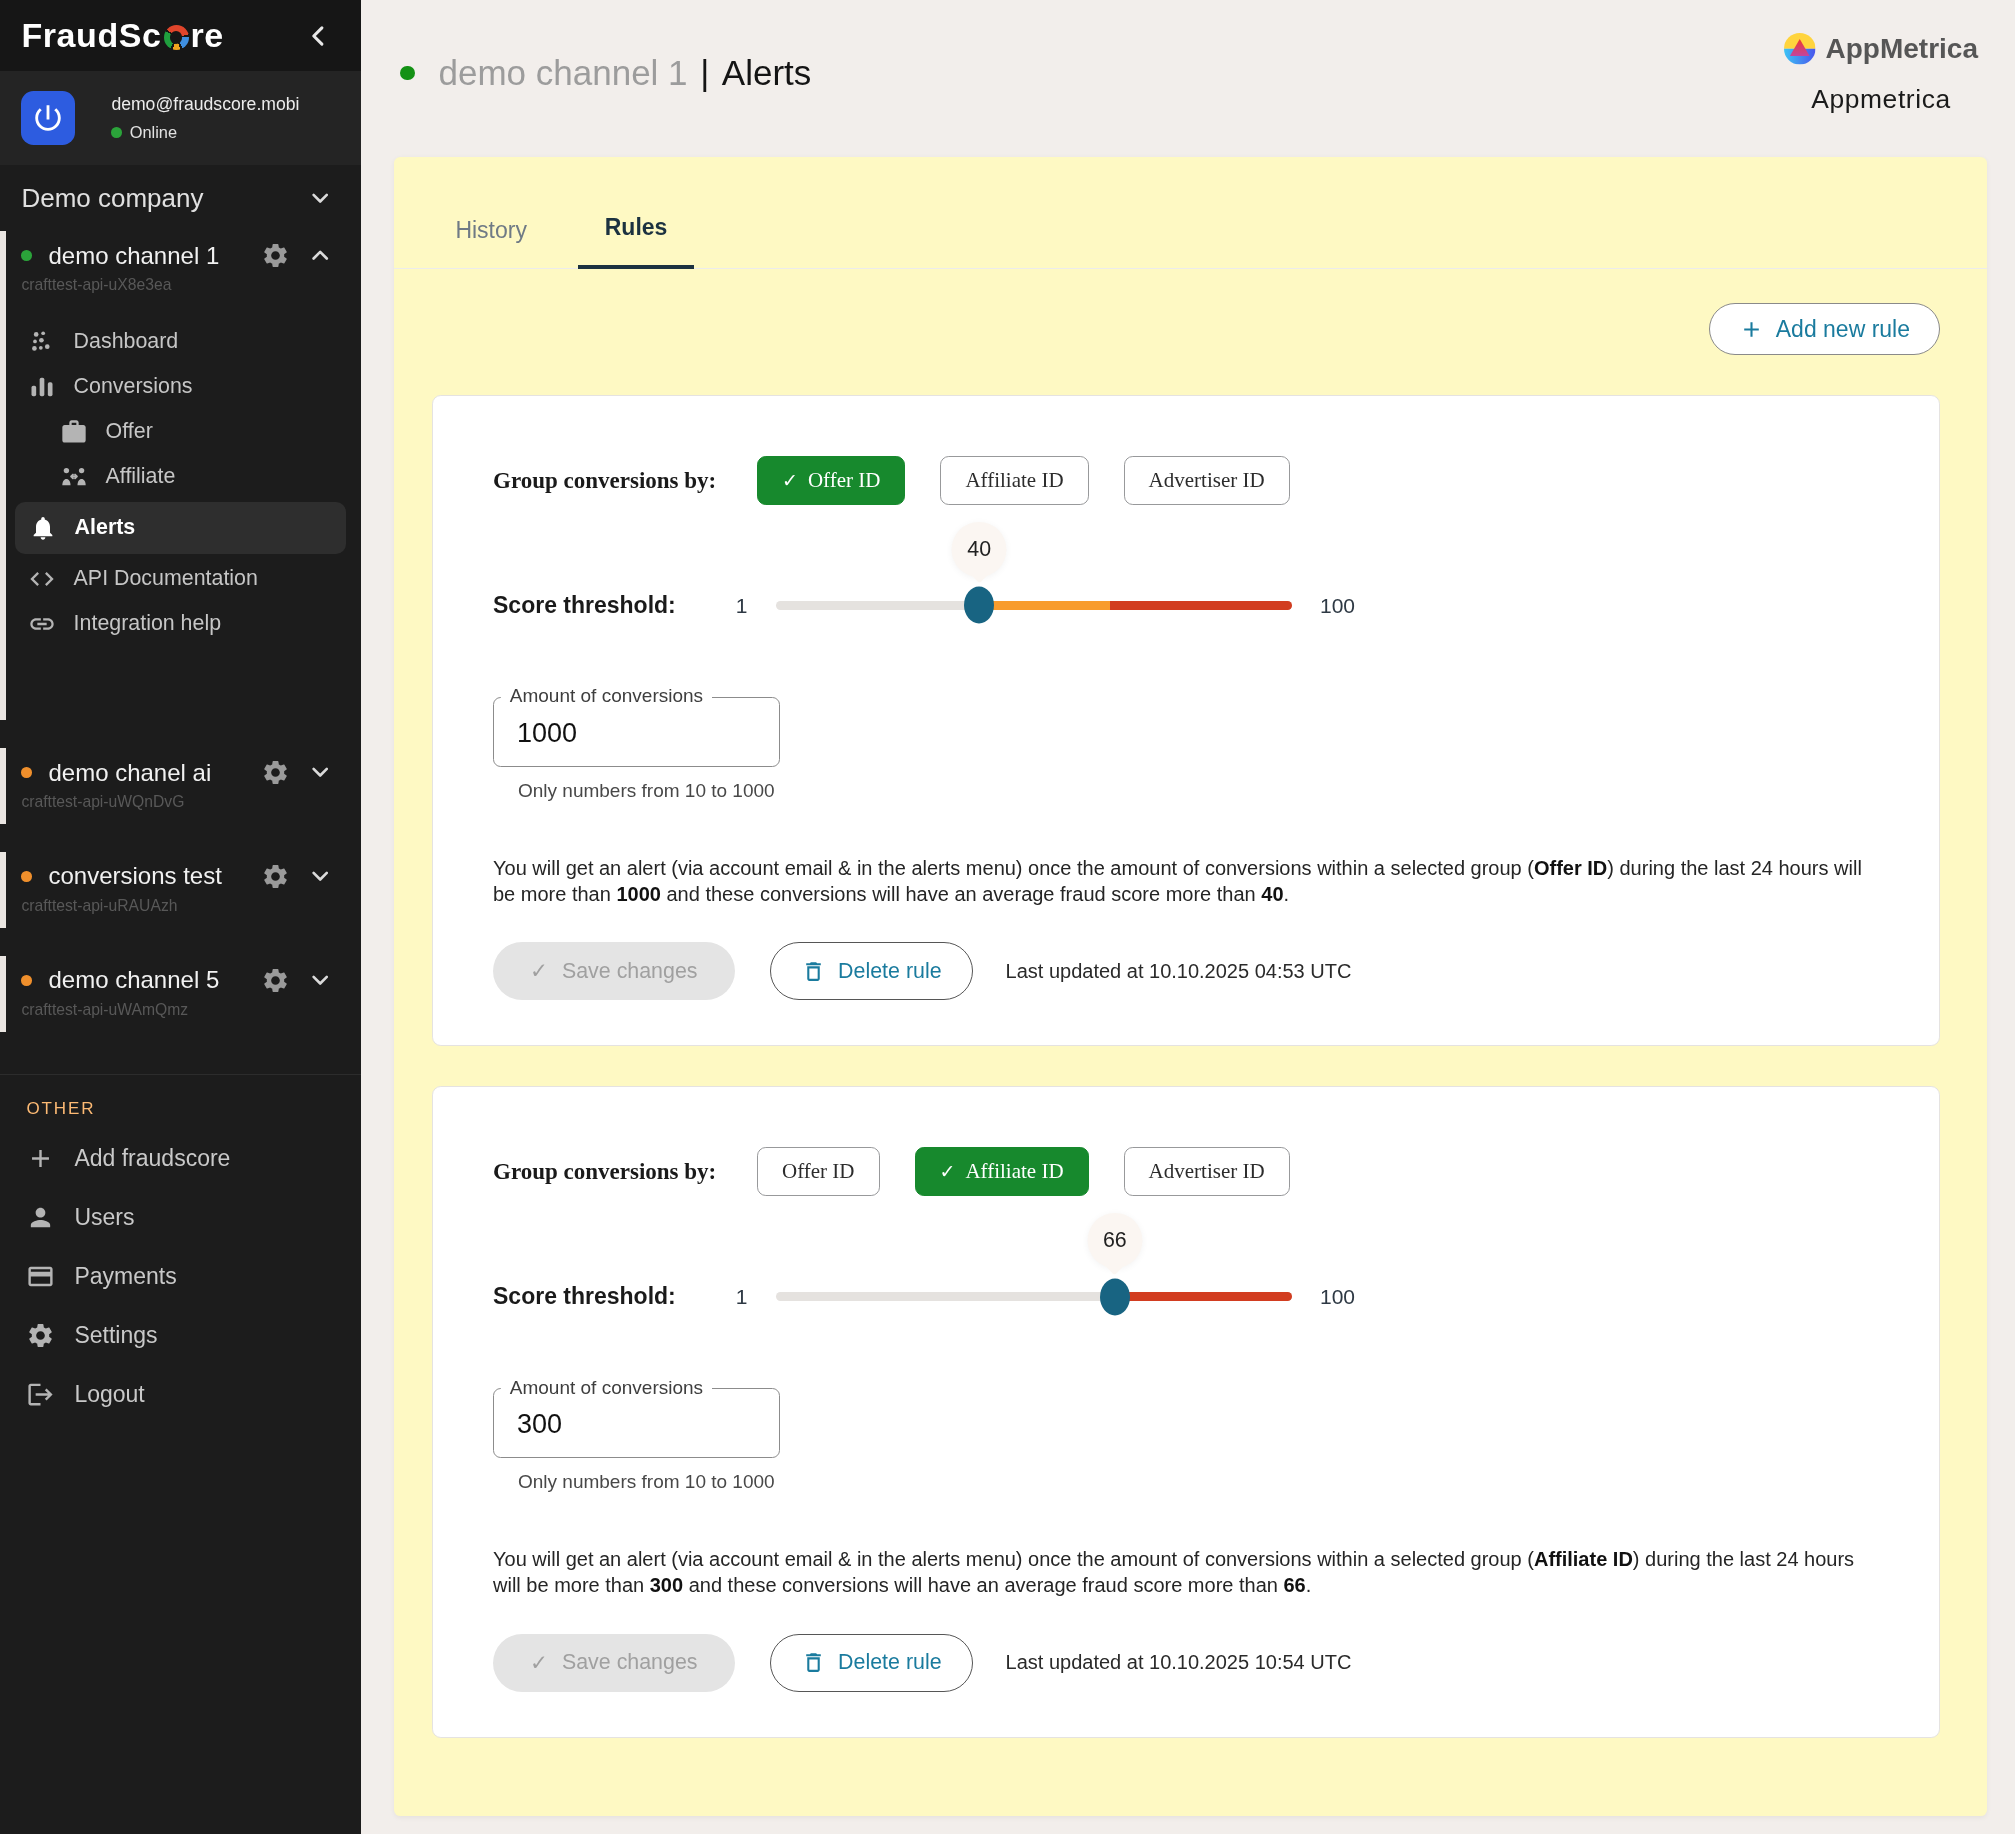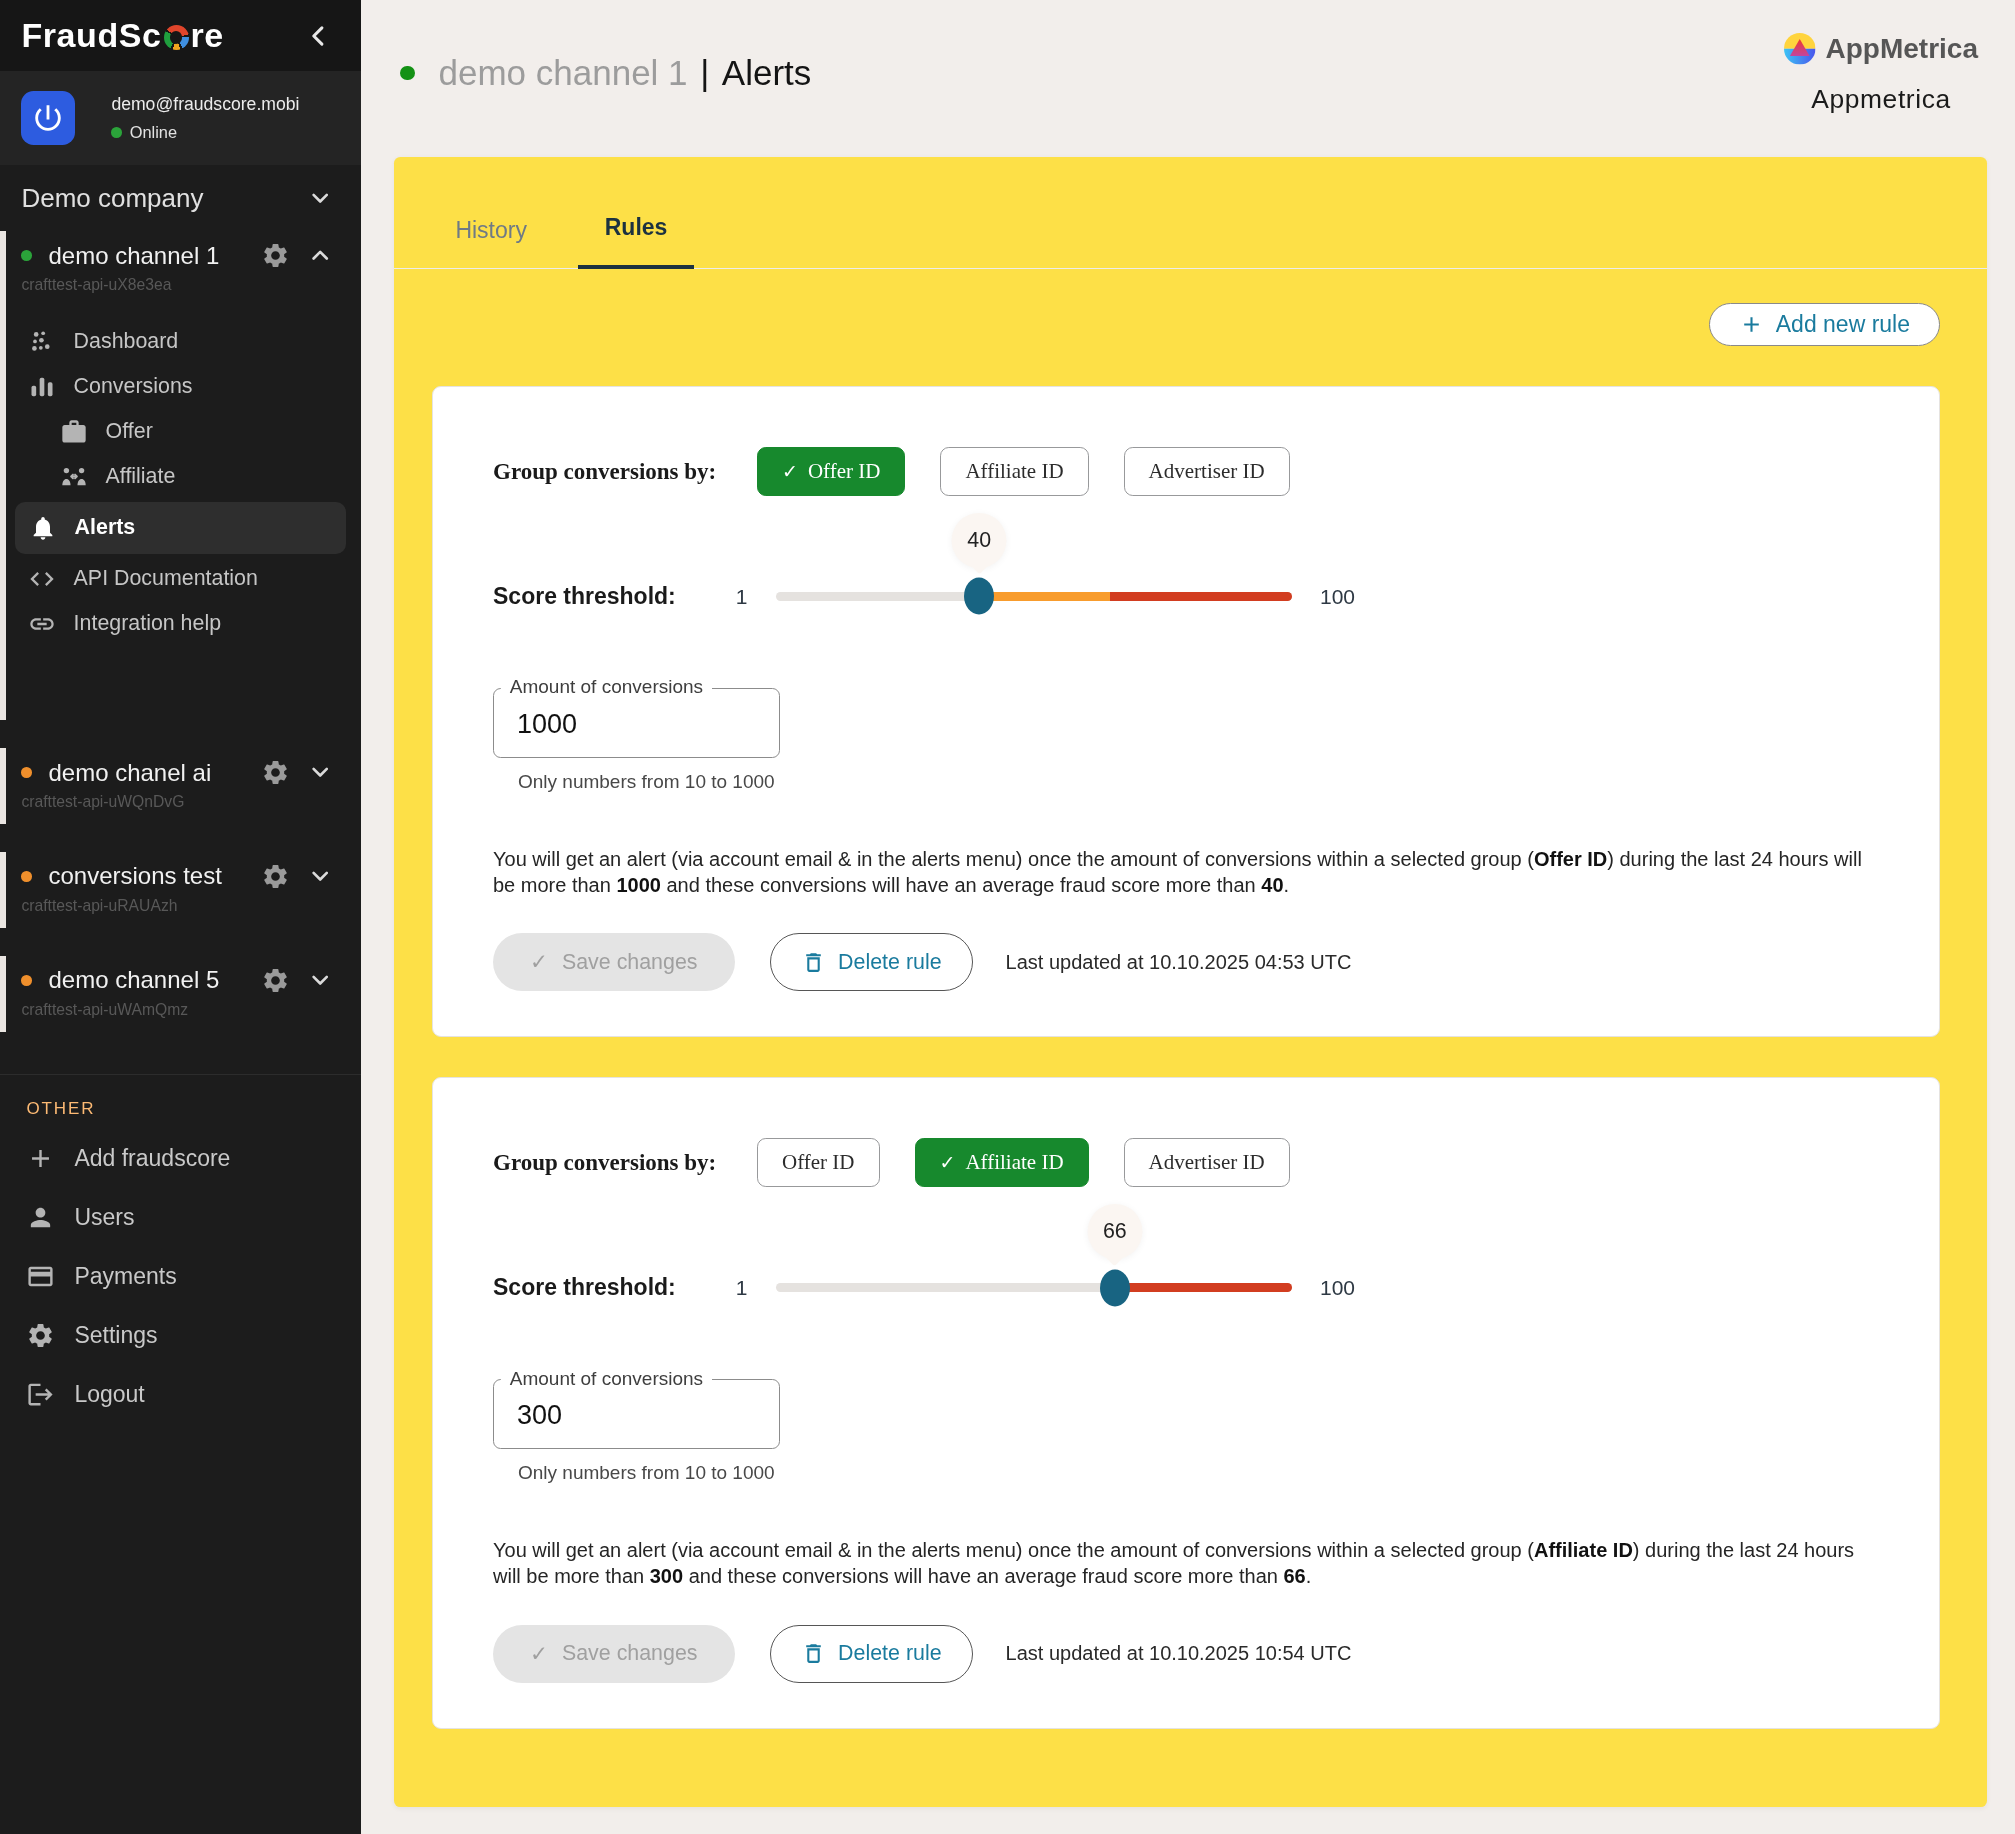--- a/index.html
+++ b/index.html
@@ -53,28 +53,28 @@
   .title-dot{width:14.5px;height:14.5px;border-radius:50%;background:#149114;margin-right:24px;}
   .title-grey{color:#9c9c9c;}
   .title-pipe{color:#141414;margin:0 12.6px;font-weight:300;}
   .title-dark{color:#141414;font-weight:500;}
   .partner{position:absolute;top:33px;right:37px;text-align:center;}
   .partner-logo{display:flex;align-items:center;justify-content:center;gap:10px;}
   .partner-logo svg{width:31.5px;height:31.5px;}
   .partner-name{font-size:28px;font-weight:bold;color:#565656;}
   .partner-sub{margin-top:19px;font-size:26.4px;color:#1b1b1b;letter-spacing:0.6px;}
 
-  .panel{margin:0 28px 28px 33px;background:#fde047;border-radius:6.3px;box-shadow:0 1.3px 5px rgba(0,0,0,.05);padding-bottom:38px;min-height:1612px;}
+  .panel{margin:0 28px 28px 33px;background:#fef9c3;border-radius:6.3px;box-shadow:0 1.3px 5px rgba(0,0,0,.05);padding-bottom:38px;min-height:1612px;}
   .tabs{display:flex;align-items:flex-end;padding-left:35px;border-bottom:1.3px solid #ececec;height:111px;}
   .tab{font-size:23px;color:#6f7a85;padding:0 26.4px 24px;cursor:pointer;}
   .tab.second{margin-left:25px;}
   .tab.active{color:#1c3240;font-weight:bold;border-bottom:4.4px solid #1c3240;margin-bottom:-1.3px;}
   .panel-body{padding:0 47px 0 38px;}
   .add-row{display:flex;justify-content:flex-end;margin:34px 0 40px;}
-  .btn-add{display:flex;align-items:center;gap:11.3px;height:43px;padding:0 29px;border:1.3px solid #8a8a8a;border-radius:28px;background:#fff;color:#1a7b9e;font-size:23px;cursor:pointer;font-family:inherit;}
+  .btn-add{display:flex;align-items:center;gap:11.3px;height:52px;padding:0 29px;border:1.3px solid #8a8a8a;border-radius:28px;background:#fff;color:#1a7b9e;font-size:23px;cursor:pointer;font-family:inherit;}
   .btn-add .ic{width:25px;height:25px;}
 
   .rule-card{border:1.3px solid #e5e3e1;border-radius:8.8px;background:#fff;padding:60px 60px 45px;margin-bottom:40px;}
   .group-row{display:flex;align-items:center;gap:35px;font-family:Liberation Serif, serif;}
   .group-label,.score-label{font-size:23px;font-weight:bold;color:#1a1a1a;}
   .chip{display:flex;align-items:center;gap:10px;height:49px;padding:0 24px;border:1.3px solid #98999b;border-radius:8.8px;background:#fff;font-size:21px;color:#2c2c2c;cursor:pointer;font-family:inherit;}
   .chip .chip-check{display:none;font-size:19px;}
   .chip.selected{background:#17892d;border-color:#17892d;color:#fff;}
   .chip.selected .chip-check{display:inline;}
   .group-row .group-label{width:229px;}

